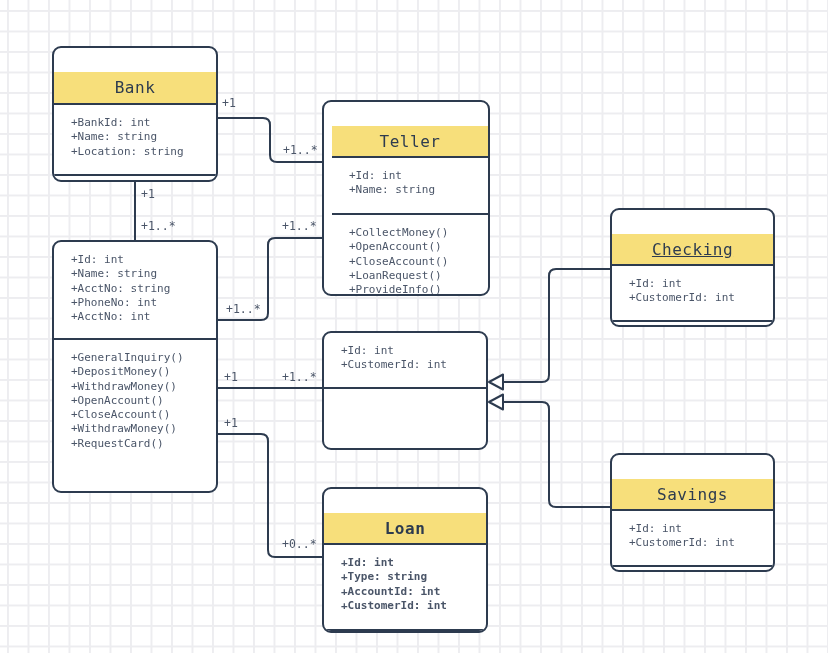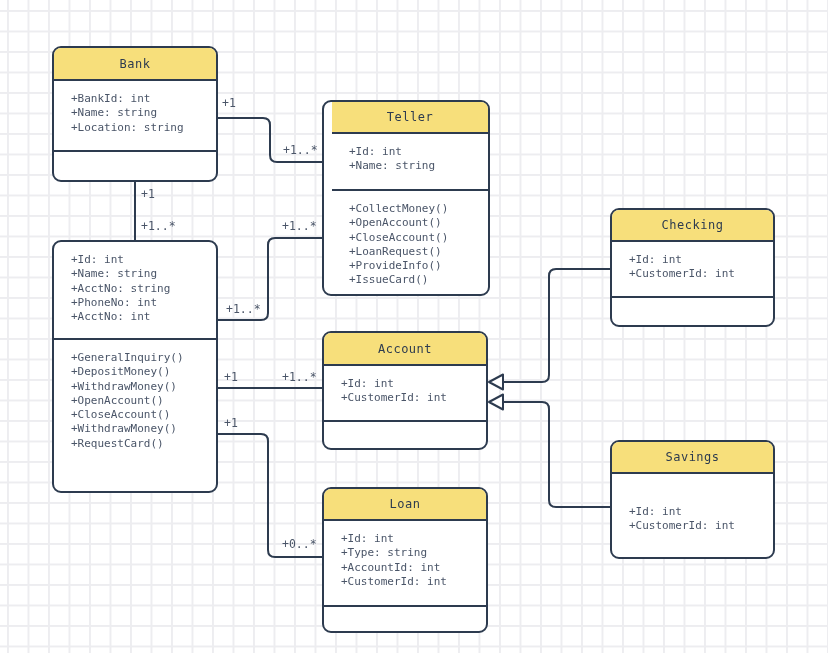--- a/index.html
+++ b/index.html
@@ -32,22 +32,23 @@
   }
   .uml-header {
     box-sizing: border-box;
     flex: 0 0 auto;
     display: flex;
     align-items: center;
     justify-content: center;
     background: var(--header, #F7DF7B);
     border-bottom: 2px solid var(--border, #2D3B4F);
     color: var(--border, #2D3B4F);
-    font-size: 12px;
+    font-size: 16px;
     letter-spacing: 0.5px;
+    margin-top: 24px;
   }
   .uml-attrs {
     box-sizing: border-box;
     flex: 0 0 auto;
     padding: 11px 6px 0 17px;
   }
   .uml-methods {
     box-sizing: border-box;
     flex: 1 1 auto;
     border-top: 2px solid var(--border, #2D3B4F);
@@ -137,47 +138,46 @@
         <div class="member">+DepositMoney()</div>
         <div class="member">+WithdrawMoney()</div>
         <div class="member">+OpenAccount()</div>
         <div class="member">+CloseAccount()</div>
         <div class="member">+WithdrawMoney()</div>
         <div class="member">+RequestCard()</div>
       </div>
   </div>
 
   <div class="uml-class" style="left:610px; top:208px; width:165px; height:119px;">
-    <div class="uml-header" style="height:32px;">Checking</div>
+    <div class="uml-header" style="height:32px;text-decoration:underline;">Checking</div>
     <div class="uml-attrs" style="height:54px;">
         <div class="member">+Id: int</div>
         <div class="member">+CustomerId: int</div>
       </div>
     <div class="uml-methods"></div>
   </div>
 
   <div class="uml-class" style="left:322px; top:331px; width:166px; height:119px;">
-    <div class="uml-header" style="height:33px;">Account</div>
     <div class="uml-attrs" style="height:54px;">
         <div class="member">+Id: int</div>
         <div class="member">+CustomerId: int</div>
       </div>
     <div class="uml-methods"></div>
   </div>
 
-  <div class="uml-class" style="left:610px; top:440px; width:165px; height:119px;gap:20px;">
+  <div class="uml-class" style="left:610px; top:453px; width:165px; height:119px;">
     <div class="uml-header" style="height:32px;">Savings</div>
     <div class="uml-attrs" style="height:54px;">
         <div class="member">+Id: int</div>
         <div class="member">+CustomerId: int</div>
       </div>
     <div class="uml-methods"></div>
   </div>
 
-  <div class="uml-class" style="left:322px; top:487px; width:166px; height:146px;">
+  <div class="uml-class" style="left:322px; top:487px; width:166px; height:146px;font-weight:bold;">
     <div class="uml-header" style="height:32px;">Loan</div>
     <div class="uml-attrs" style="height:84px;">
         <div class="member">+Id: int</div>
         <div class="member">+Type: string</div>
         <div class="member">+AccountId: int</div>
         <div class="member">+CustomerId: int</div>
       </div>
     <div class="uml-methods"></div>
   </div>
 

